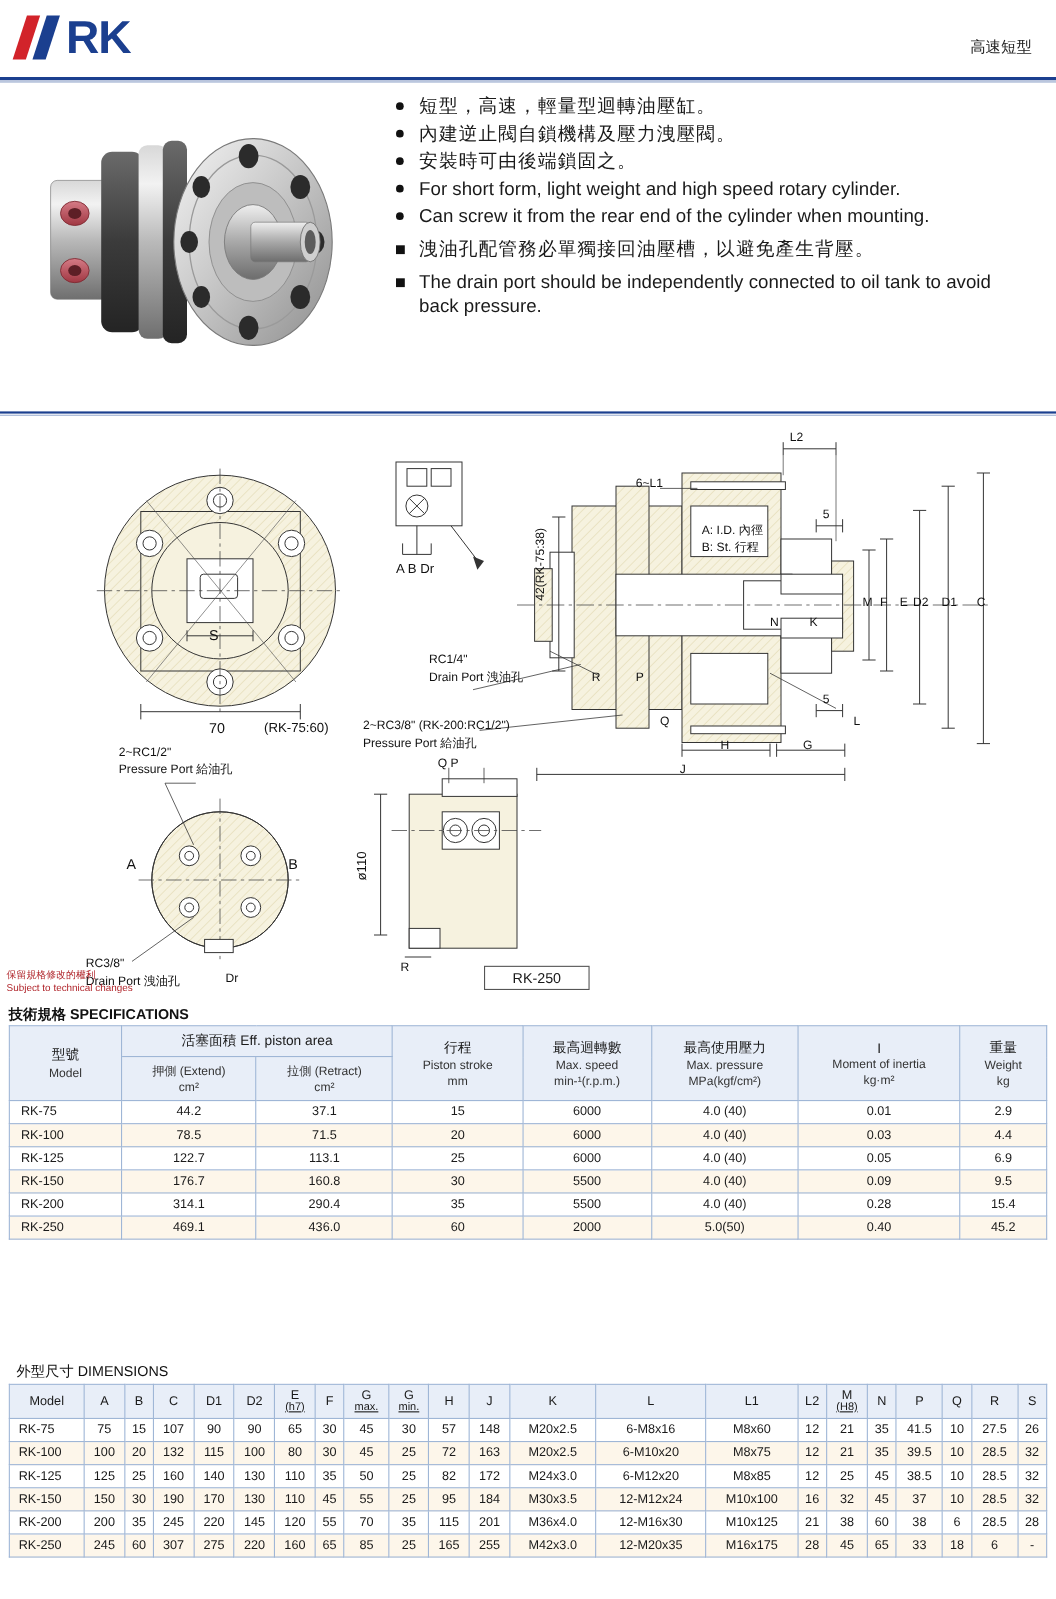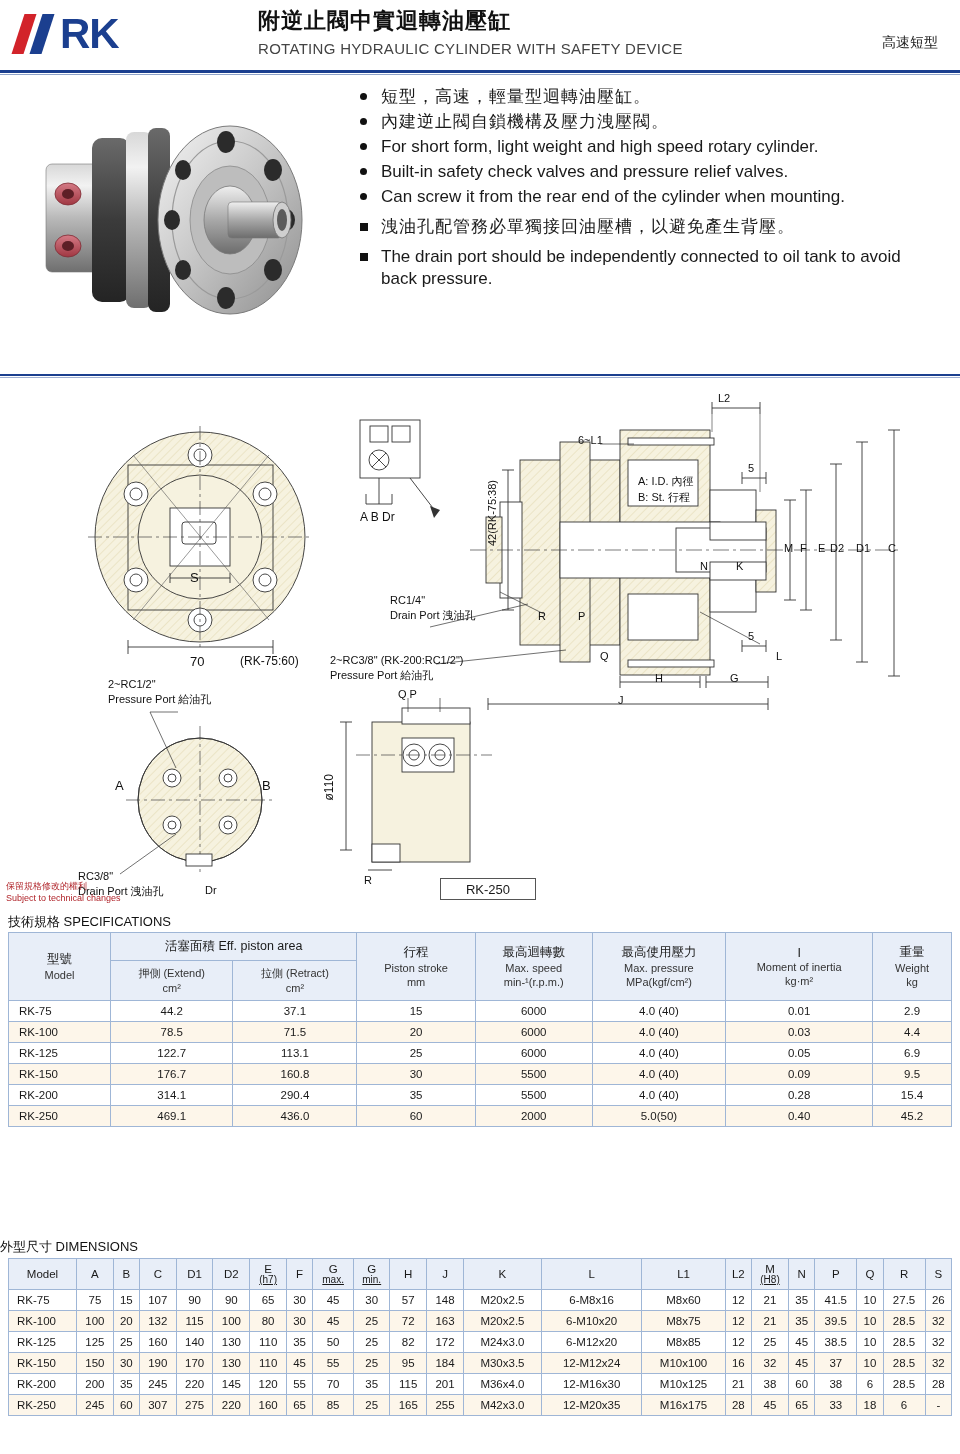--- a/index.html
+++ b/index.html
@@ -91,24 +91,20 @@
 
 <div class="page">
 
   <div class="header">
     <div class="logo-wrap">
       <div class="logo-slashes">
         <div class="s1"></div>
           <div class="s2"></div>
       </div>
       <div class="logo-text">RK</div>
-    </div>
-    <div class="title-block">
-      <div class="title-cn">附逆止閥中實迴轉油壓缸</div>
-      <div class="title-en">ROTATING HYDRAULIC CYLINDER WITH SAFETY DEVICE</div>
     </div>
     <div class="title-tag">高速短型</div>
     <div class="header-rule"></div>
     <div class="header-rule2"></div>
   </div>
 
   <div class="top">
 
     <div class="photo">
       <svg width="290" height="230" viewBox="0 0 290 230">
@@ -175,27 +171,27 @@
 
     <div class="bullets">
       <div class="bullet cn">
         <span class="dot"></span>
         <span class="txt">短型，高速，輕量型迴轉油壓缸。</span>
       </div>
       <div class="bullet cn">
         <span class="dot"></span>
         <span class="txt">內建逆止閥自鎖機構及壓力洩壓閥。</span>
       </div>
+      <div class="bullet cn">
+        <span class="dot"></span>
+        <span class="txt">安裝時可由後端鎖固之。</span>
+      </div>
       <div class="bullet">
         <span class="dot"></span>
         <span class="txt">For short form, light weight and high speed rotary cylinder.</span>
-      </div>
-      <div class="bullet">
-        <span class="dot"></span>
-        <span class="txt">Built-in safety check valves and pressure relief valves.</span>
       </div>
       <div class="bullet">
         <span class="dot"></span>
         <span class="txt">Can screw it from the rear end of the cylinder when mounting.</span>
       </div>
       <div class="bullet note cn">
         <span class="sq"></span>
         <span class="txt">洩油孔配管務必單獨接回油壓槽，以避免產生背壓。</span>
       </div>
       <div class="bullet note">
@@ -420,21 +416,21 @@
     <span class="dw-label" style="left:364px; top:492px;">R</span>
   </div>
 
   <div class="rk250-box">RK-250</div>
 
   <div class="disclaimer">
     <div>保留規格修改的權利</div>
     <div>Subject to technical changes</div>
   </div>
 
-  <div class="sec-heading" style="left:8px; top:913px;">技術規格 SPECIFICATIONS</div>
+  <div class="sec-heading" style="left:8px; top:913px;font-weight:bold;">技術規格 SPECIFICATIONS</div>
 
   <table class="spec-table">
     <thead>
       <tr>
         <th rowspan="2" style="width:102px;">
           <span class="hdr-cn">型號</span><br>
           <span class="hdr-en">Model</span>
         </th>
         <th colspan="2" class="hdr-cn">活塞面積 Eff. piston area</th>
         <th rowspan="2">
@@ -531,21 +527,21 @@
         <td>436.0</td>
         <td>60</td>
         <td>2000</td>
         <td>5.0(50)</td>
         <td>0.40</td>
         <td>45.2</td>
       </tr>
     </tbody>
   </table>
 
-  <div class="sec-heading" style="left:0; top:1238px;">外型尺寸 DIMENSIONS</div>
+  <div class="sec-heading" style="left:15px; top:1238px;">外型尺寸 DIMENSIONS</div>
 
   <table class="dim-table">
     <thead>
       <tr>
         <th style="width:68px;"><span>Model</span></th>
         <th><span>A</span></th>
         <th><span>B</span></th>
         <th><span>C</span></th>
         <th><span>D1</span></th>
         <th><span>D2</span></th>

